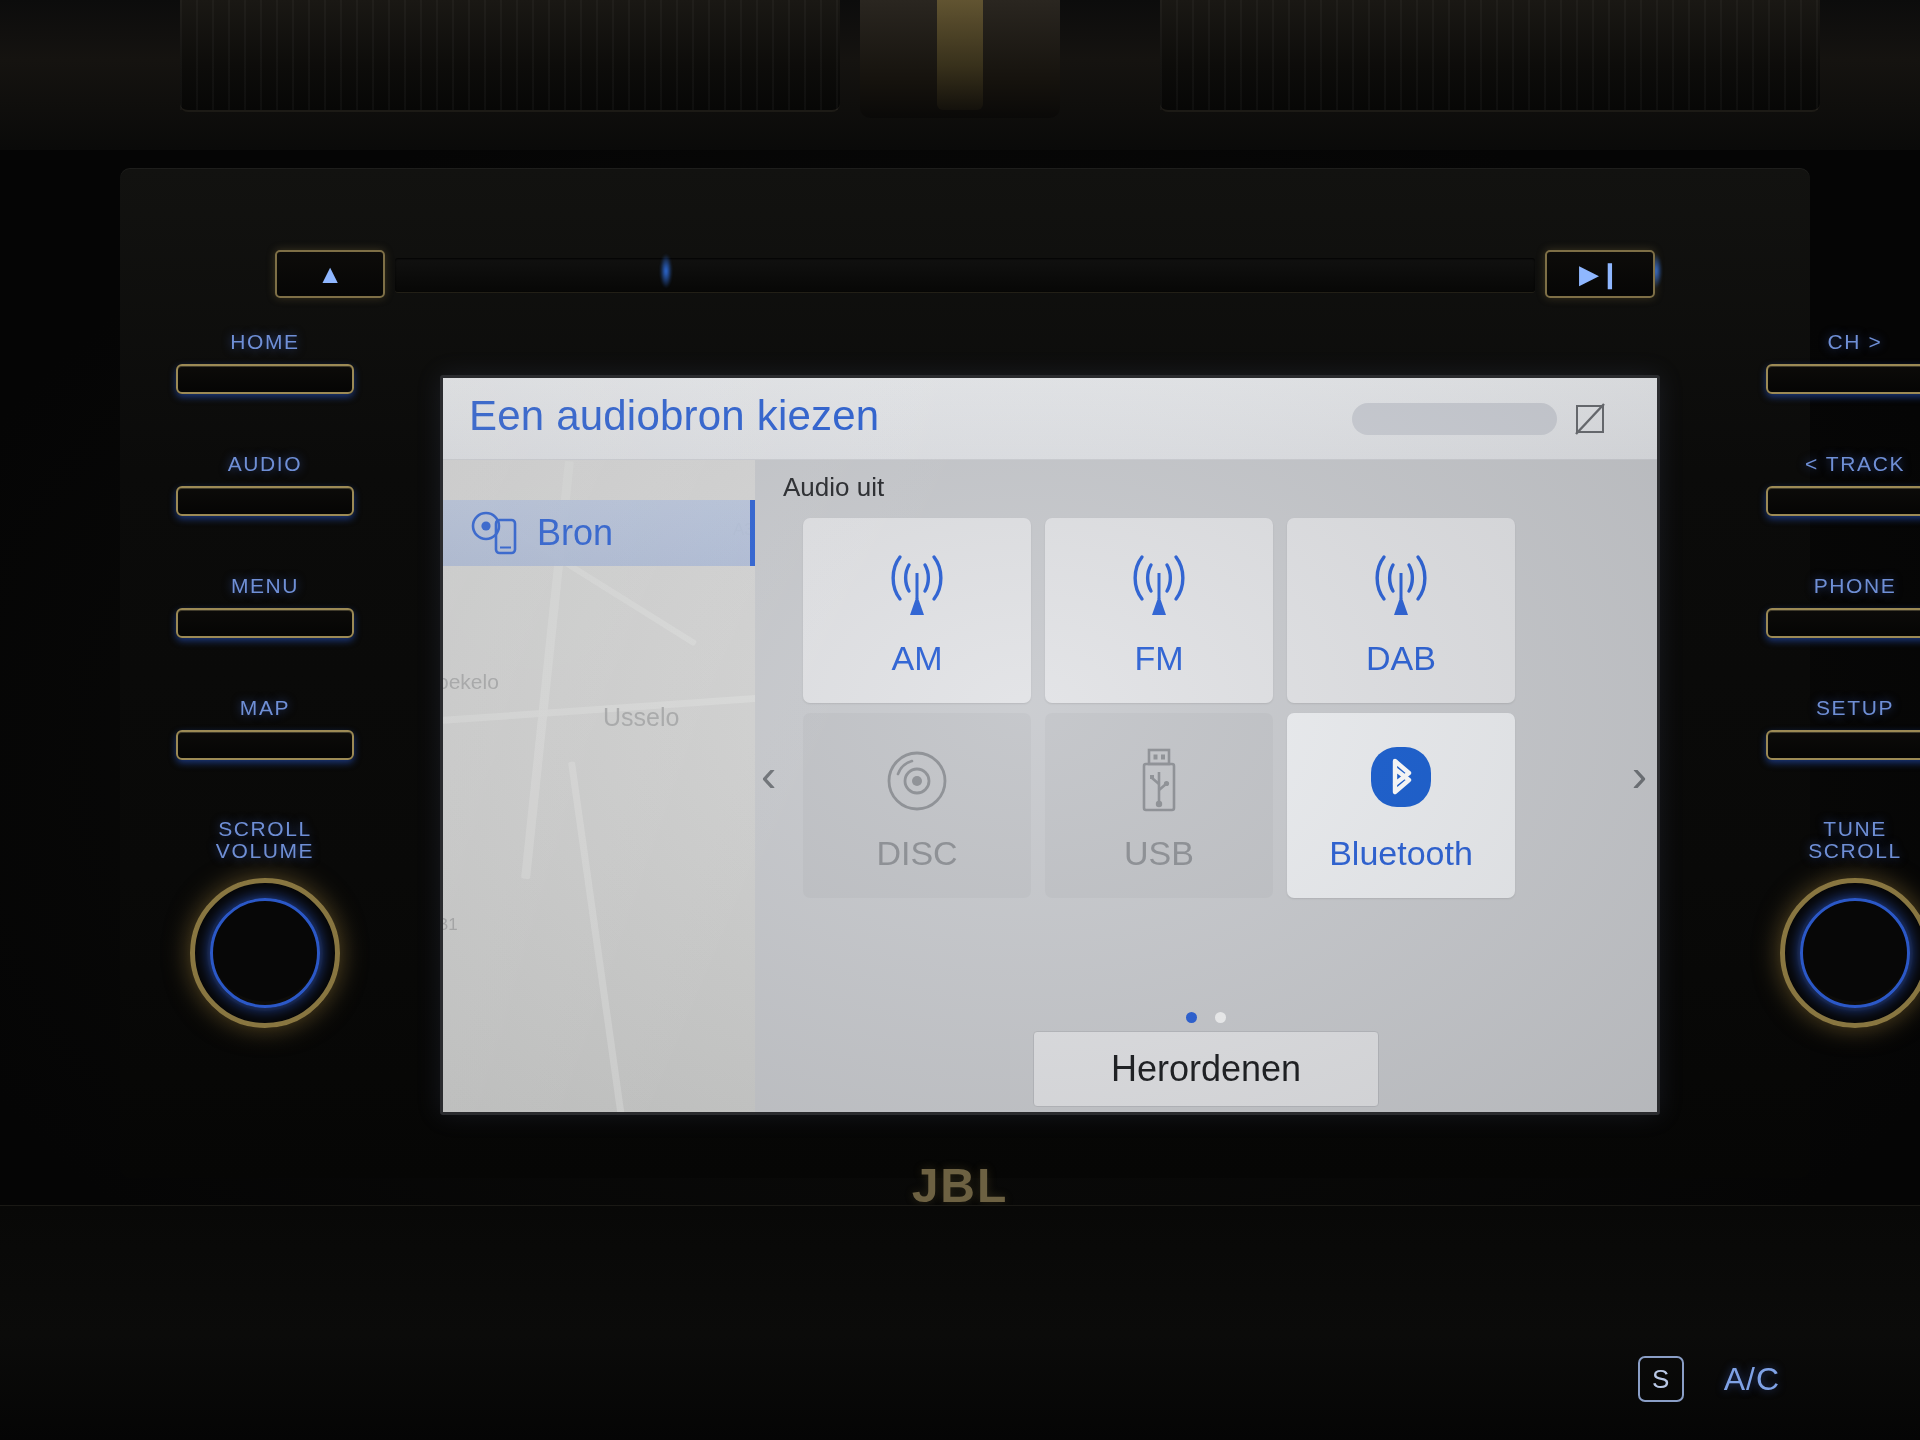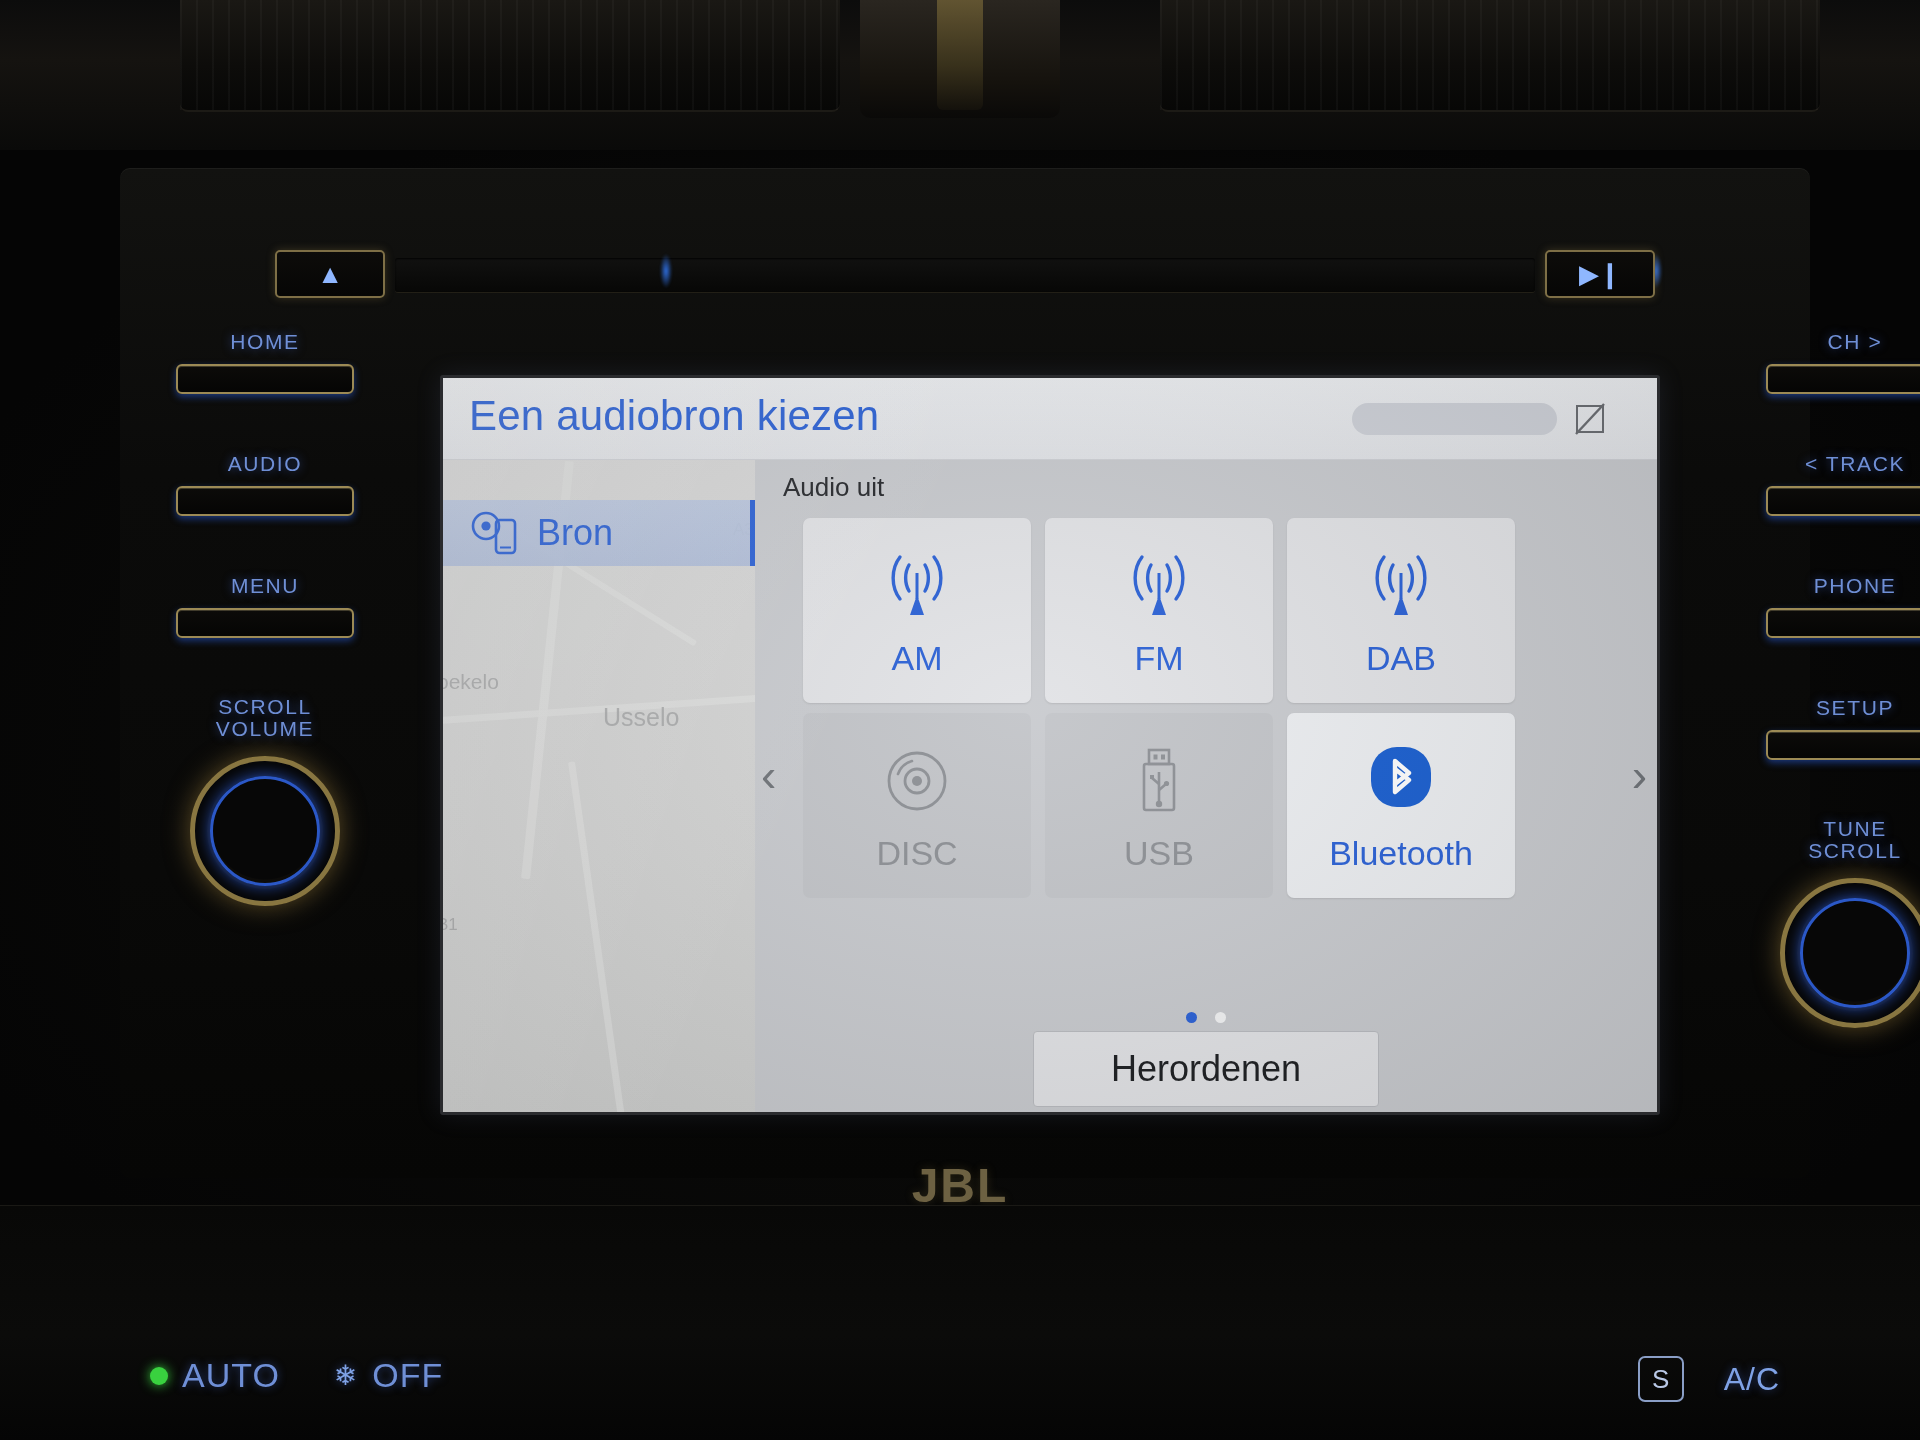--- a/index.html
+++ b/index.html
@@ -421,20 +421,24 @@
     </div>
     <div class="hard-group">
       <div class="hard-label">AUDIO</div>
       <div class="hard-key"></div>
     </div>
     <div class="hard-group">
       <div class="hard-label">MENU</div>
       <div class="hard-key"></div>
     </div>
     <div class="hard-group">
+      <div class="hard-label">MAP</div>
+      <div class="hard-key"></div>
+    </div>
+    <div class="hard-group">
       <div class="hard-label two">SCROLL</div>
       <div class="hard-label two">VOLUME</div>
       <div class="knob-wrap">
           <div class="knob"></div>
         </div>
     </div>
   </div>
 
   <div class="hard-col right">
     <div class="hard-group">
@@ -458,29 +462,19 @@
       <div class="hard-label two">SCROLL</div>
       <div class="knob-wrap">
           <div class="knob"></div>
         </div>
     </div>
   </div>
 
   <div class="jbl">JBL</div>
 
   <div class="climate">
-    <div class="climate-row">
-      <div class="climate-item">
-        <span class="led"></span>
-        <span>AUTO</span>
-      </div>
-      <div class="climate-item">
-        <span class="snow">❄</span>
-        <span>OFF</span>
-      </div>
-    </div>
     <div class="climate-right">
       <span class="s-badge">S</span>
       <span class="ac-chip">A/C</span>
     </div>
   </div>
 
 </div>
 
 </body></html>

